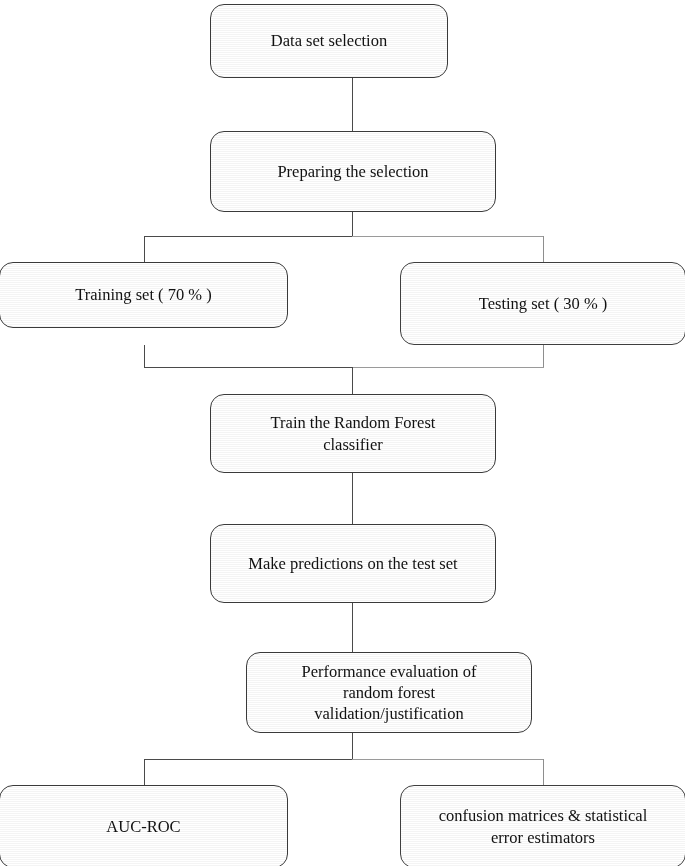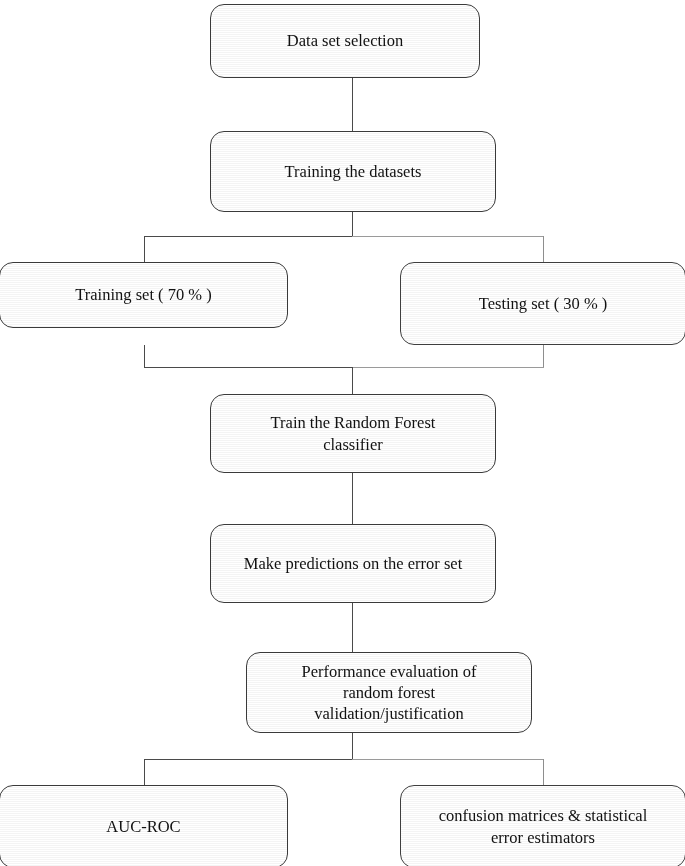--- a/index.html
+++ b/index.html
@@ -92,43 +92,43 @@
   <div class="vline" style="left:352px; top:473px; height:52px;"></div>
 
   <div class="vline" style="left:352px; top:603px; height:50px;"></div>
 
   <div class="vline" style="left:352px; top:733px; height:27px;"></div>
   <div class="hline" style="left:144px; top:759px; width:209px;"></div>
   <div class="hline faint" style="left:352px; top:759px; width:192px;"></div>
   <div class="vline" style="left:144px; top:759px; height:27px;"></div>
   <div class="vline faint" style="left:543px; top:759px; height:27px;"></div>
 
-  <div class="node" style="left:210px; top:4px; width:270px; height:74px;">
+  <div class="node" style="left:210px; top:4px; width:238px; height:74px;">
     <span class="label">Data set selection</span>
   </div>
 
   <div class="node" style="left:210px; top:131px; width:286px; height:81px;">
-    <span class="label">Training the datasets</span>
+    <span class="label">Preparing the selection</span>
   </div>
 
   <div class="node" style="left:-1px; top:262px; width:289px; height:66px;">
     <span class="label">Training set ( 70 % )</span>
   </div>
 
   <div class="node light-edge" style="left:400px; top:262px; width:286px; height:83px;">
     <span class="label">Testing set ( 30 % )</span>
   </div>
 
   <div class="node" style="left:210px; top:394px; width:286px; height:79px;text-align:center;">
     <span class="label">Train the Random Forest
 classifier</span>
   </div>
 
   <div class="node" style="left:210px; top:524px; width:286px; height:79px;">
-    <span class="label">Make predictions on the error set</span>
+    <span class="label">Make predictions on the test set</span>
   </div>
 
   <div class="node" style="left:210px; top:652px; width:286px; height:81px;margin-left:36px;">
     <span class="label">Performance evaluation of
 random forest
 validation/justification</span>
   </div>
 
   <div class="node" style="left:-1px; top:785px; width:289px; height:83px;">
     <span class="label">AUC-ROC</span>

